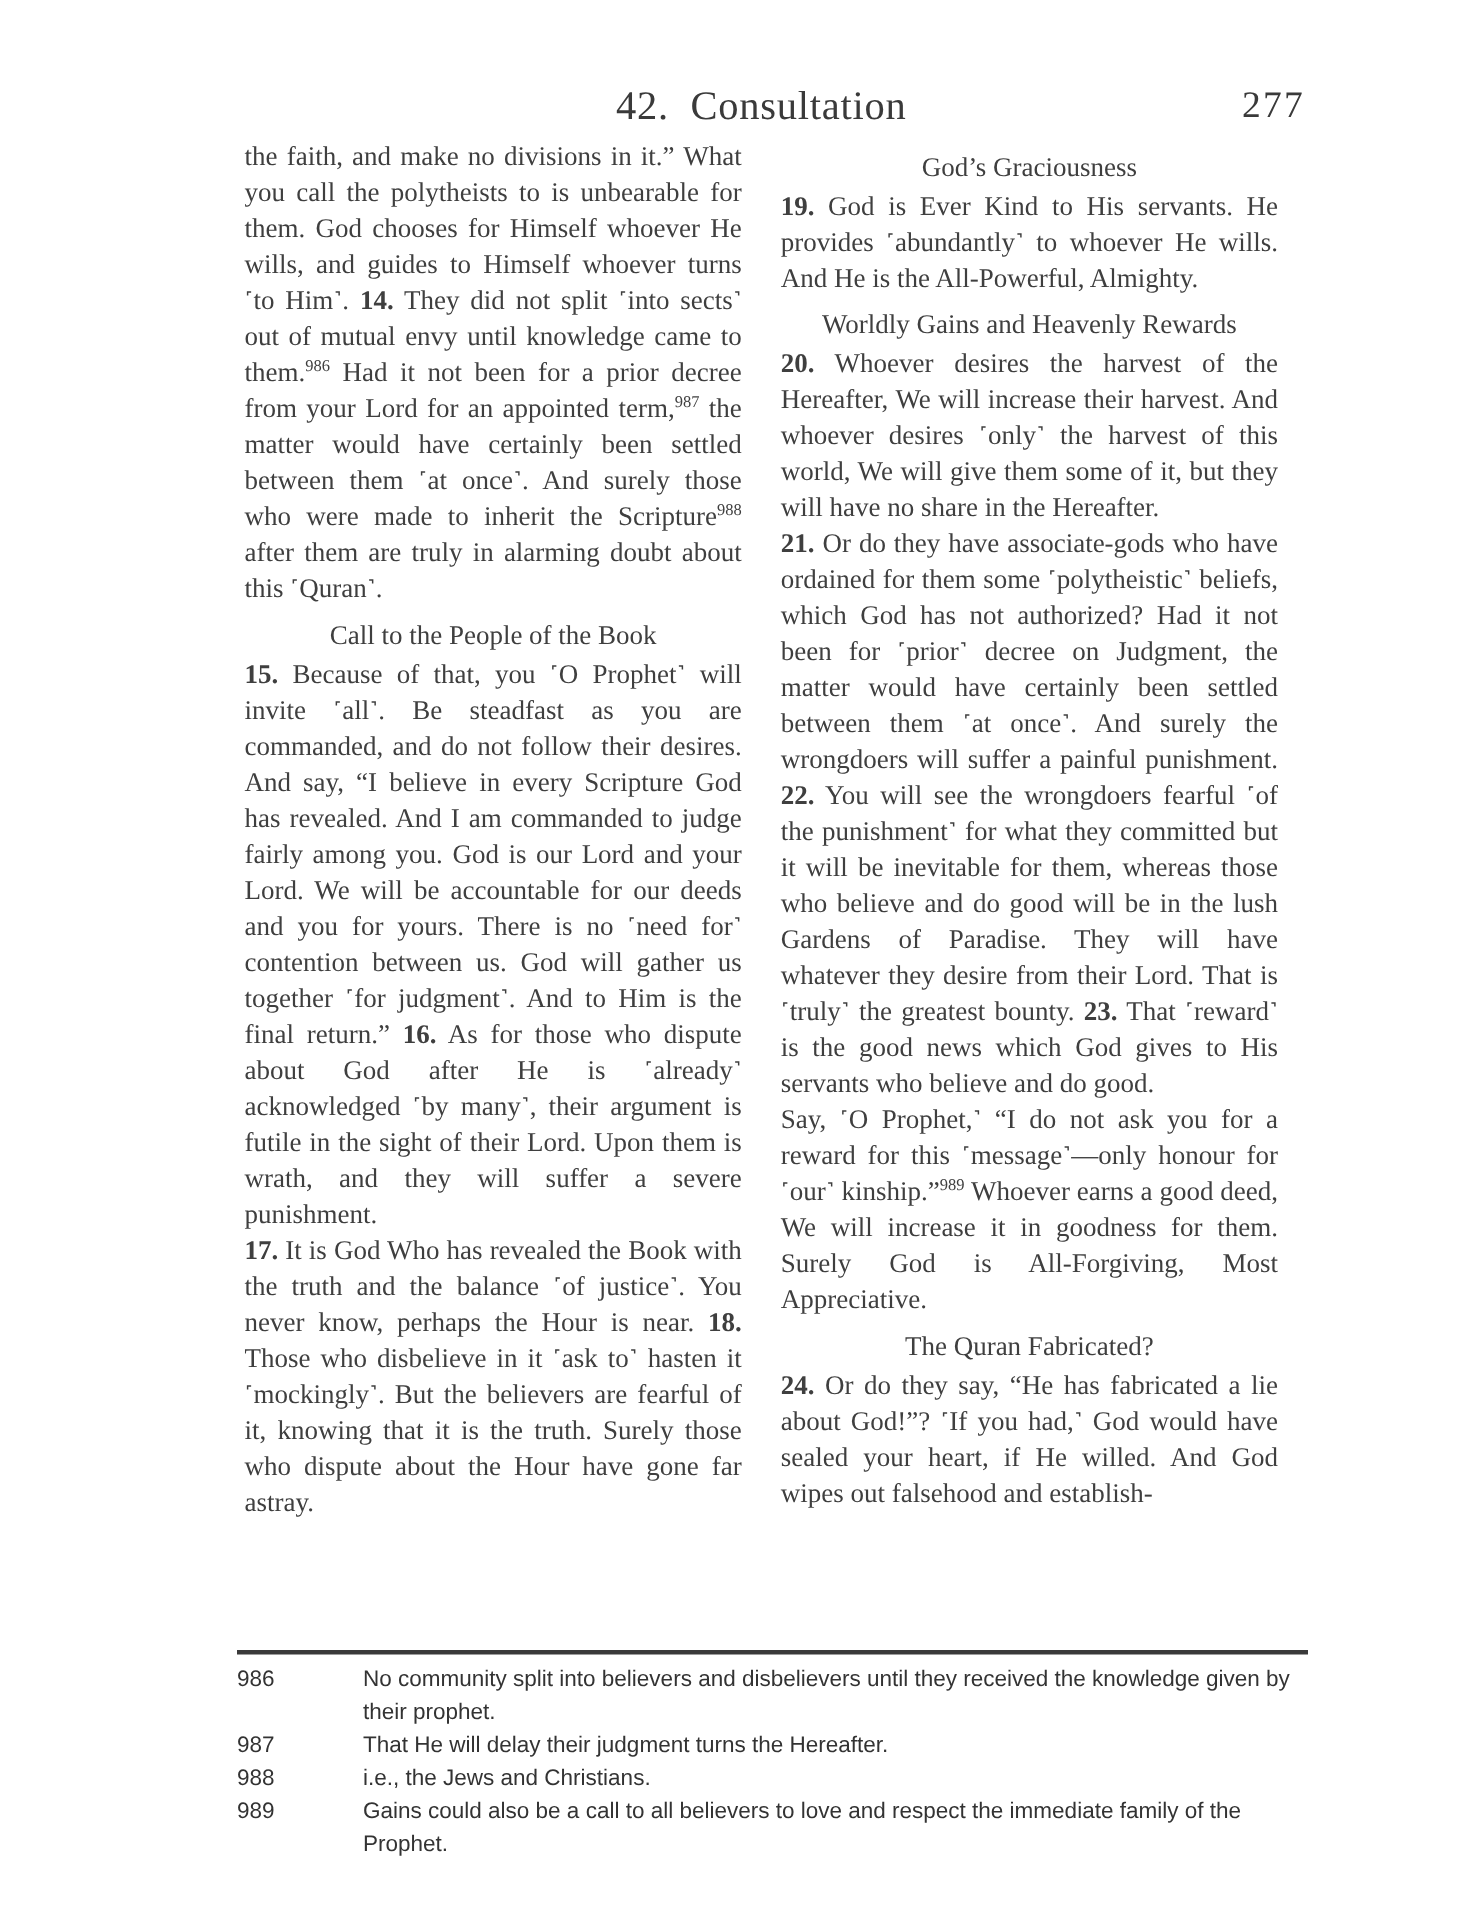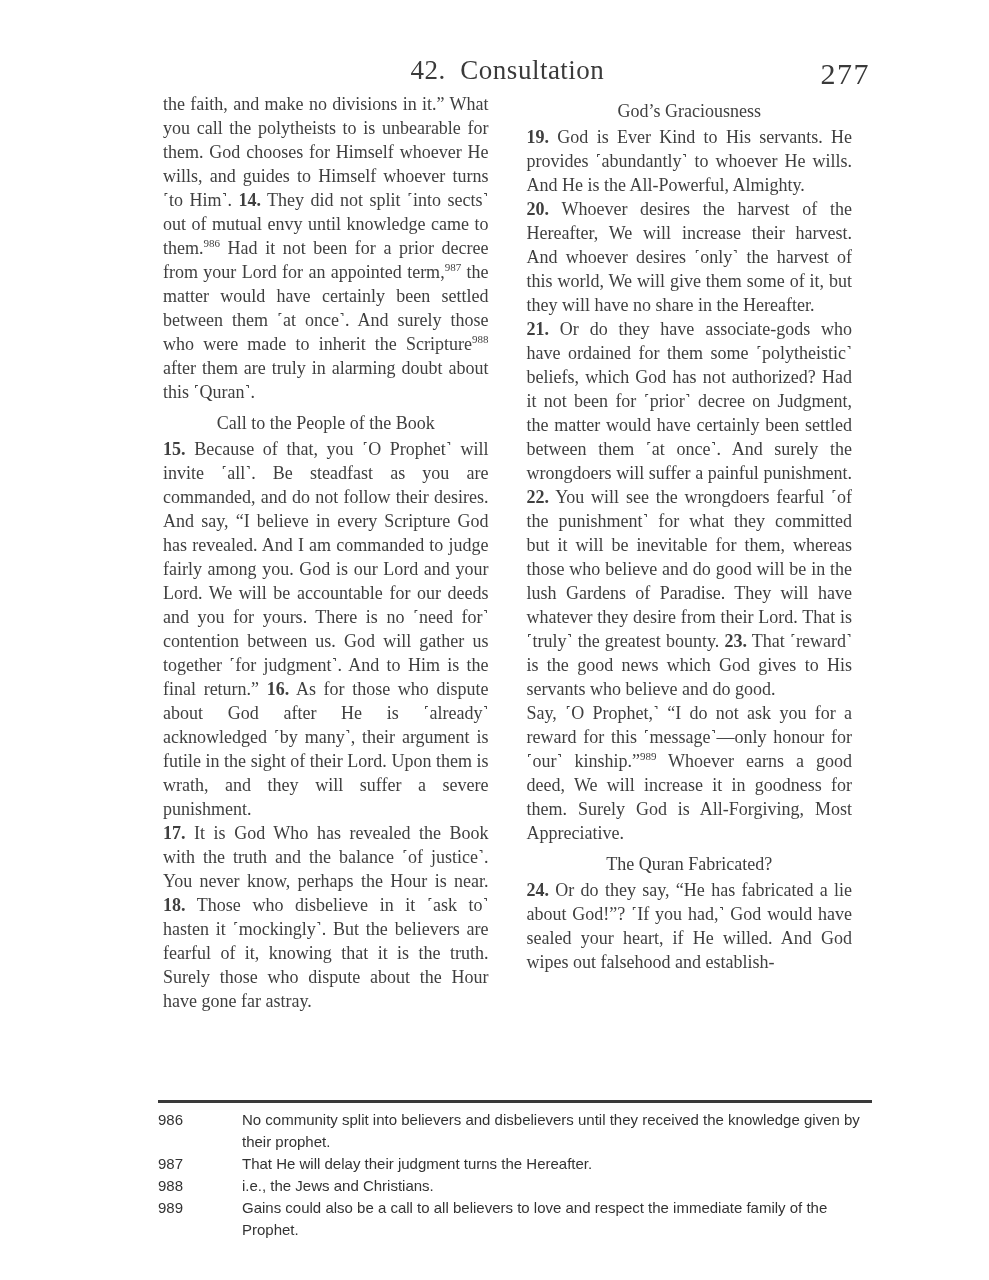--- a/index.html
+++ b/index.html
@@ -28,29 +28,29 @@
   .chapter-title{
     position:absolute;left:0;right:0;top:0;
     text-align:center;
     font-size:27px;
     letter-spacing:.5px;
     white-space:pre;
     color:#3a3a3a;
   }
   .page-number{
     position:absolute;right:-18px;top:2px;
-    font-size:30px;
+    font-size:25px;
     letter-spacing:1.5px;
     color:#3a3a3a;
   }
   .text-block{
     position:absolute;
     top:92px;left:163px;width:689px;
     display:flex;
-    gap:38px;
+    gap:26px;
   }
   .column{
     flex:1;
     font-size:18px;
     line-height:24px;
     text-align:justify;
   }
   .para{
     margin:0;
   }
@@ -105,20 +105,21 @@
   <main class="text-block">
     <div class="column">
         <p class="para"><span>the faith, and make no divisions in it.” What you call the polytheists to is unbearable for them. God chooses for Himself whoever He wills, and guides to Himself whoever turns ˹to Him˺. </span><span class="verse-num">14.</span><span> They did not split ˹into sects˺ out of mutual envy until knowledge came to them.</span><sup class="fn-ref">986</sup><span> Had it not been for a prior decree from your Lord for an appointed term,</span><sup class="fn-ref">987</sup><span> the matter would have certainly been settled between them ˹at once˺. And surely those who were made to inherit the Scripture</span><sup class="fn-ref">988</sup><span> after them are truly in alarming doubt about this ˹Quran˺.</span></p>
         <div class="section-heading">Call to the People of the Book</div>
         <p class="para"><span class="verse-num">15.</span><span> Because of that, you ˹O Prophet˺ will invite ˹all˺. Be steadfast as you are commanded, and do not follow their desires. And say, “I believe in every Scripture God has revealed. And I am commanded to judge fairly among you. God is our Lord and your Lord. We will be accountable for our deeds and you for yours. There is no ˹need for˺ contention between us. God will gather us together ˹for judgment˺. And to Him is the final return.” </span><span class="verse-num">16.</span><span> As for those who dispute about God after He is ˹already˺ acknowledged ˹by many˺, their argument is futile in the sight of their Lord. Upon them is wrath, and they will suffer a severe punishment.</span></p>
         <p class="para"><span class="verse-num">17.</span><span> It is God Who has revealed the Book with the truth and the balance ˹of justice˺. You never know, perhaps the Hour is near. </span><span class="verse-num">18.</span><span> Those who disbelieve in it ˹ask to˺ hasten it ˹mockingly˺. But the believers are fearful of it, knowing that it is the truth. Surely those who dispute about the Hour have gone far astray.</span></p>
       </div>
     <div class="column">
         <div class="section-heading">God’s Graciousness</div>
         <p class="para"><span class="verse-num">19.</span><span> God is Ever Kind to His servants. He provides ˹abundantly˺ to whoever He wills. And He is the All-Powerful, Almighty.</span></p>
+        <div class="section-heading">Worldly Gains and Heavenly Rewards</div>
         <p class="para"><span class="verse-num">20.</span><span> Whoever desires the harvest of the Hereafter, We will increase their harvest. And whoever desires ˹only˺ the harvest of this world, We will give them some of it, but they will have no share in the Hereafter.</span></p>
         <p class="para"><span class="verse-num">21.</span><span> Or do they have associate-gods who have ordained for them some ˹polytheistic˺ beliefs, which God has not authorized? Had it not been for ˹prior˺ decree on Judgment, the matter would have certainly been settled between them ˹at once˺. And surely the wrongdoers will suffer a painful punishment. </span><span class="verse-num">22.</span><span> You will see the wrongdoers fearful ˹of the punishment˺ for what they committed but it will be inevitable for them, whereas those who believe and do good will be in the lush Gardens of Paradise. They will have whatever they desire from their Lord. That is ˹truly˺ the greatest bounty. </span><span class="verse-num">23.</span><span> That ˹reward˺ is the good news which God gives to His servants who believe and do good.</span></p>
         <p class="para"><span>Say, ˹O Prophet,˺ “I do not ask you for a reward for this ˹message˺—only honour for ˹our˺ kinship.”</span><sup class="fn-ref">989</sup><span> Whoever earns a good deed, We will increase it in goodness for them. Surely God is All-Forgiving, Most Appreciative.</span></p>
         <div class="section-heading">The Quran Fabricated?</div>
         <p class="para"><span class="verse-num">24.</span><span> Or do they say, “He has fabricated a lie about God!”? ˹If you had,˺ God would have sealed your heart, if He willed. And God wipes out falsehood and establish-</span></p>
       </div>
   </main>
 
   <footer class="footnotes">
     <div class="footnote-rule"></div>

